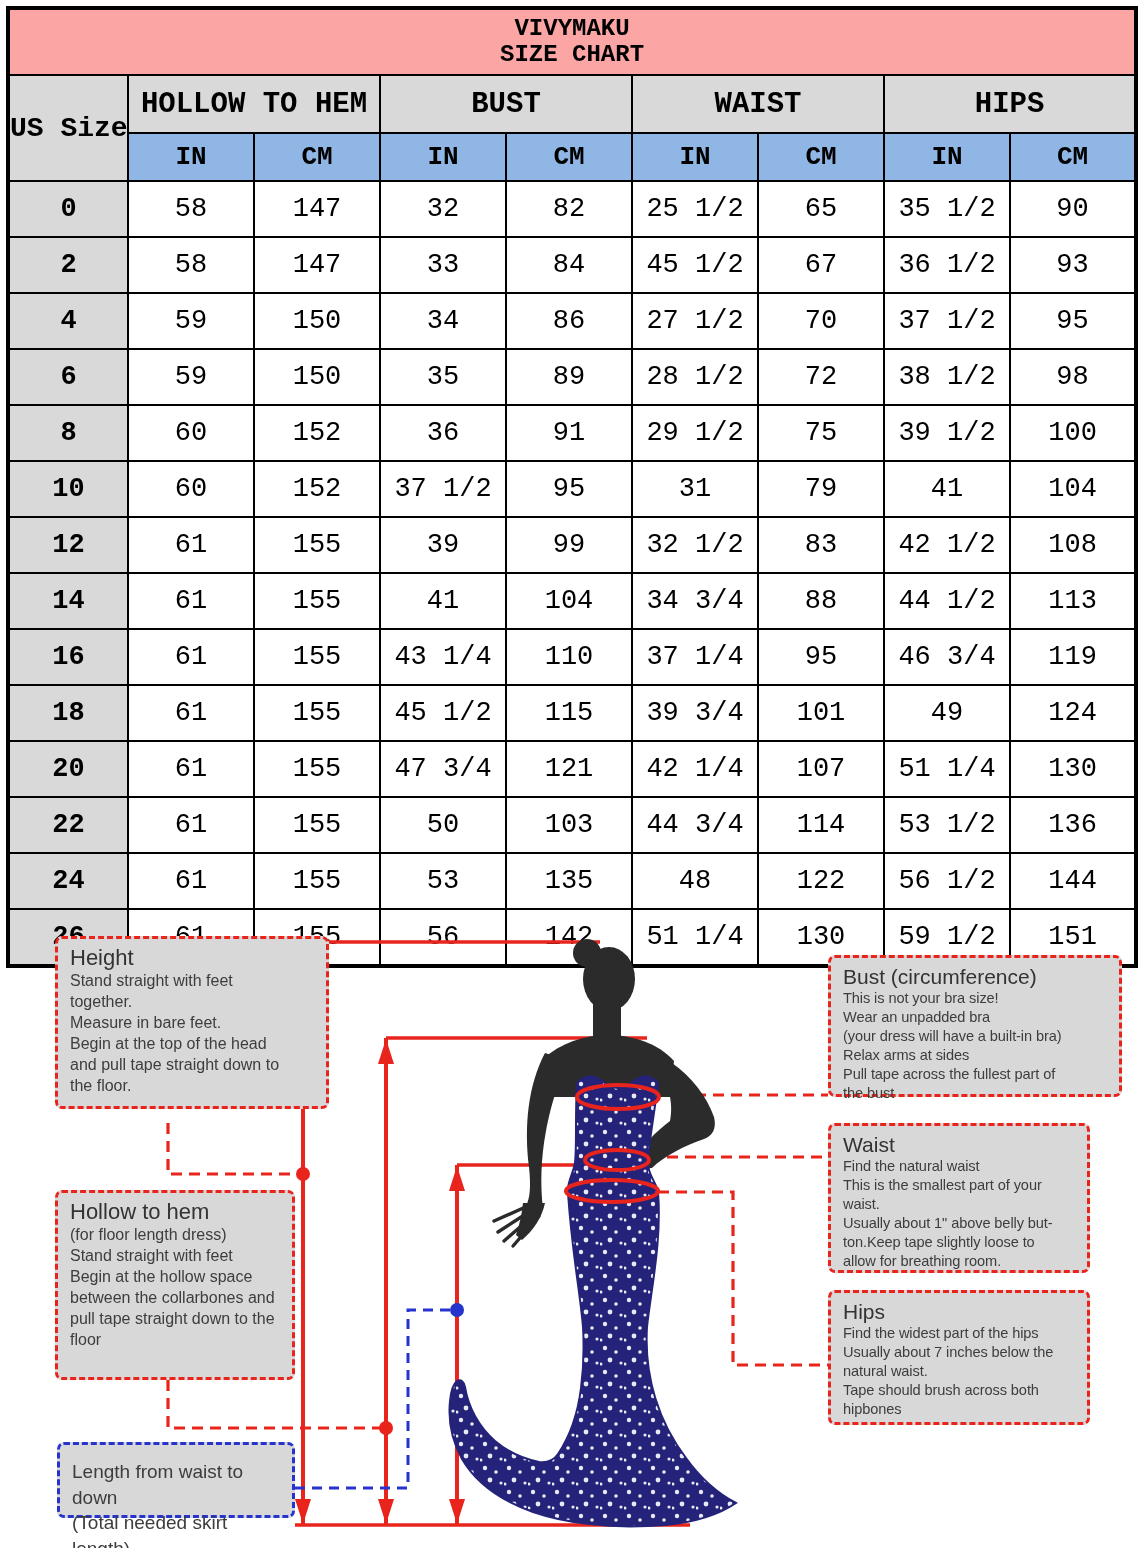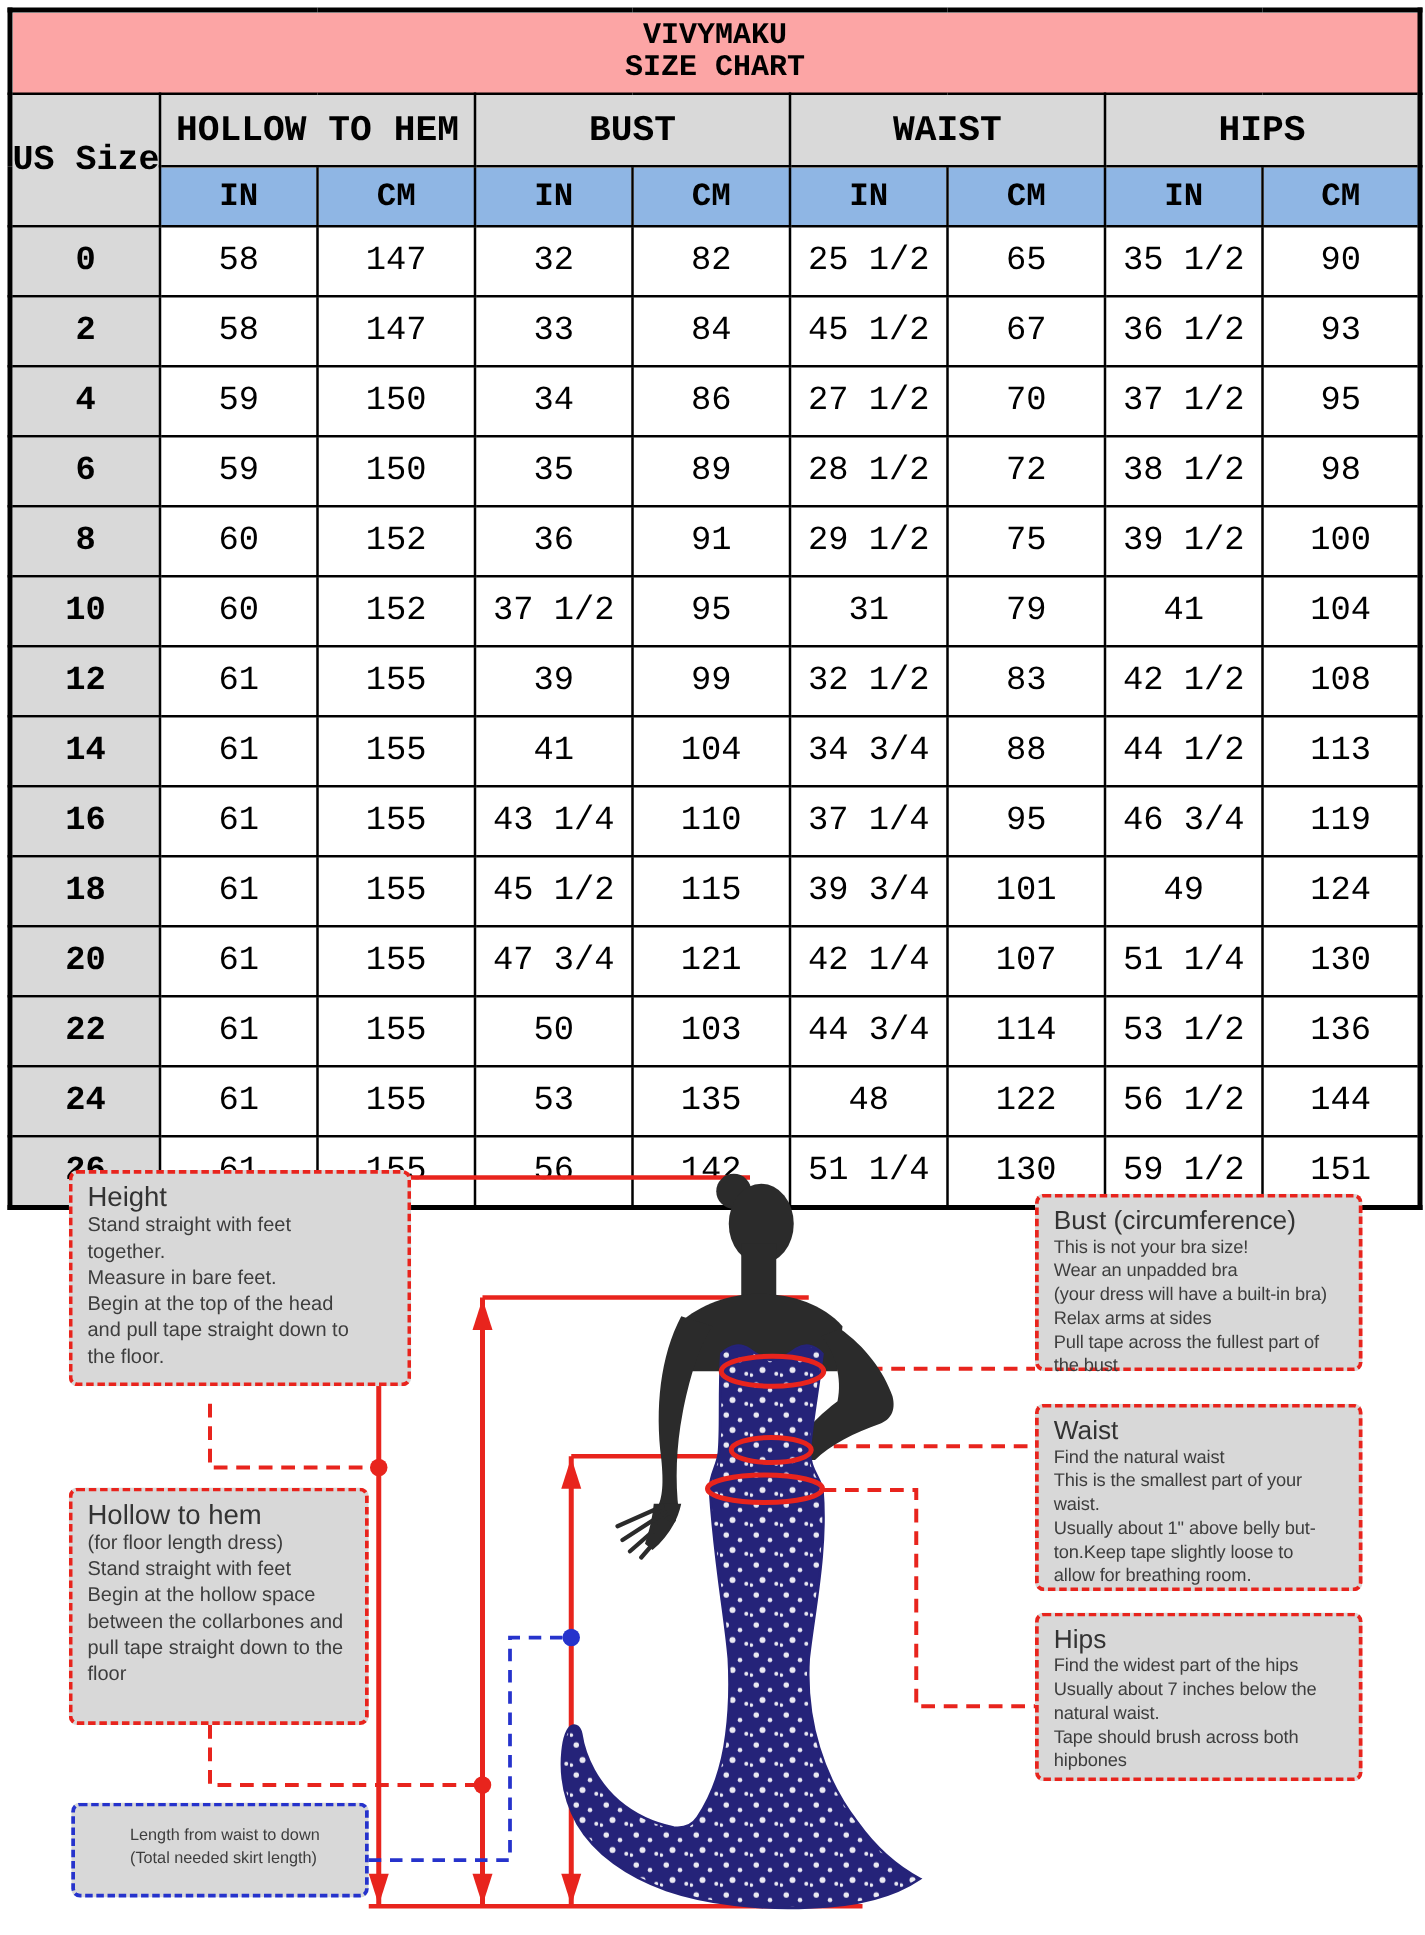--- a/index.html
+++ b/index.html
@@ -21,21 +21,21 @@
   
   #diagram{position:absolute;left:0;top:935px;width:1140px;height:613px;}
   #diagram svg{position:absolute;left:0;top:0;}
   .gbox{position:absolute;background:#d8d8d8;border:3px dashed #e8241d;border-radius:7px;
     padding:6px 10px 4px 12px;color:#3d3d3d;box-sizing:border-box;}
   .gbox .bx-title{font-size:22px;line-height:1.2;font-weight:400;color:#333;}
   .gbox .ln{font-size:16px;line-height:1.31;}
   .rbox .bx-title{font-size:21px;}
   .rbox .ln{font-size:14.6px;line-height:1.3;letter-spacing:-0.1px;}
   .bluebox{border-color:#2633cc;padding-top:14px;}
-  .bluebox .ln{font-size:13px;line-height:1.35;margin-left:32px;}
+  .bluebox .ln{font-size:19px;line-height:1.35;}
 </style>
 </head>
 <body>
 
 <table id="size-table">
   <colgroup>
     <col style="width:120px">
     <col style="width:126px">
       <col style="width:126px">
       <col style="width:126px">
@@ -343,21 +343,21 @@
     <div class="ln">between the collarbones and</div>
     <div class="ln">pull tape straight down to the</div>
     <div class="ln">floor</div>
   </div>
 
   <div class="gbox bluebox" style="left:57px;top:507px;width:238px;height:76px;">
     <div class="ln">Length from waist to down</div>
     <div class="ln">(Total needed skirt length)</div>
   </div>
 
-  <div class="gbox rbox" style="left:828px;top:20px;width:262px;height:142px;">
+  <div class="gbox rbox" style="left:828px;top:20px;width:294px;height:142px;">
     <div class="bx-title">Bust (circumference)</div>
     <div class="ln">This is not your bra size!</div>
     <div class="ln">Wear an unpadded bra</div>
     <div class="ln">(your dress will have a built-in bra)</div>
     <div class="ln">Relax arms at sides</div>
     <div class="ln">Pull tape across the fullest part of</div>
     <div class="ln">the bust</div>
   </div>
 
   <div class="gbox rbox" style="left:828px;top:188px;width:262px;height:150px;">

